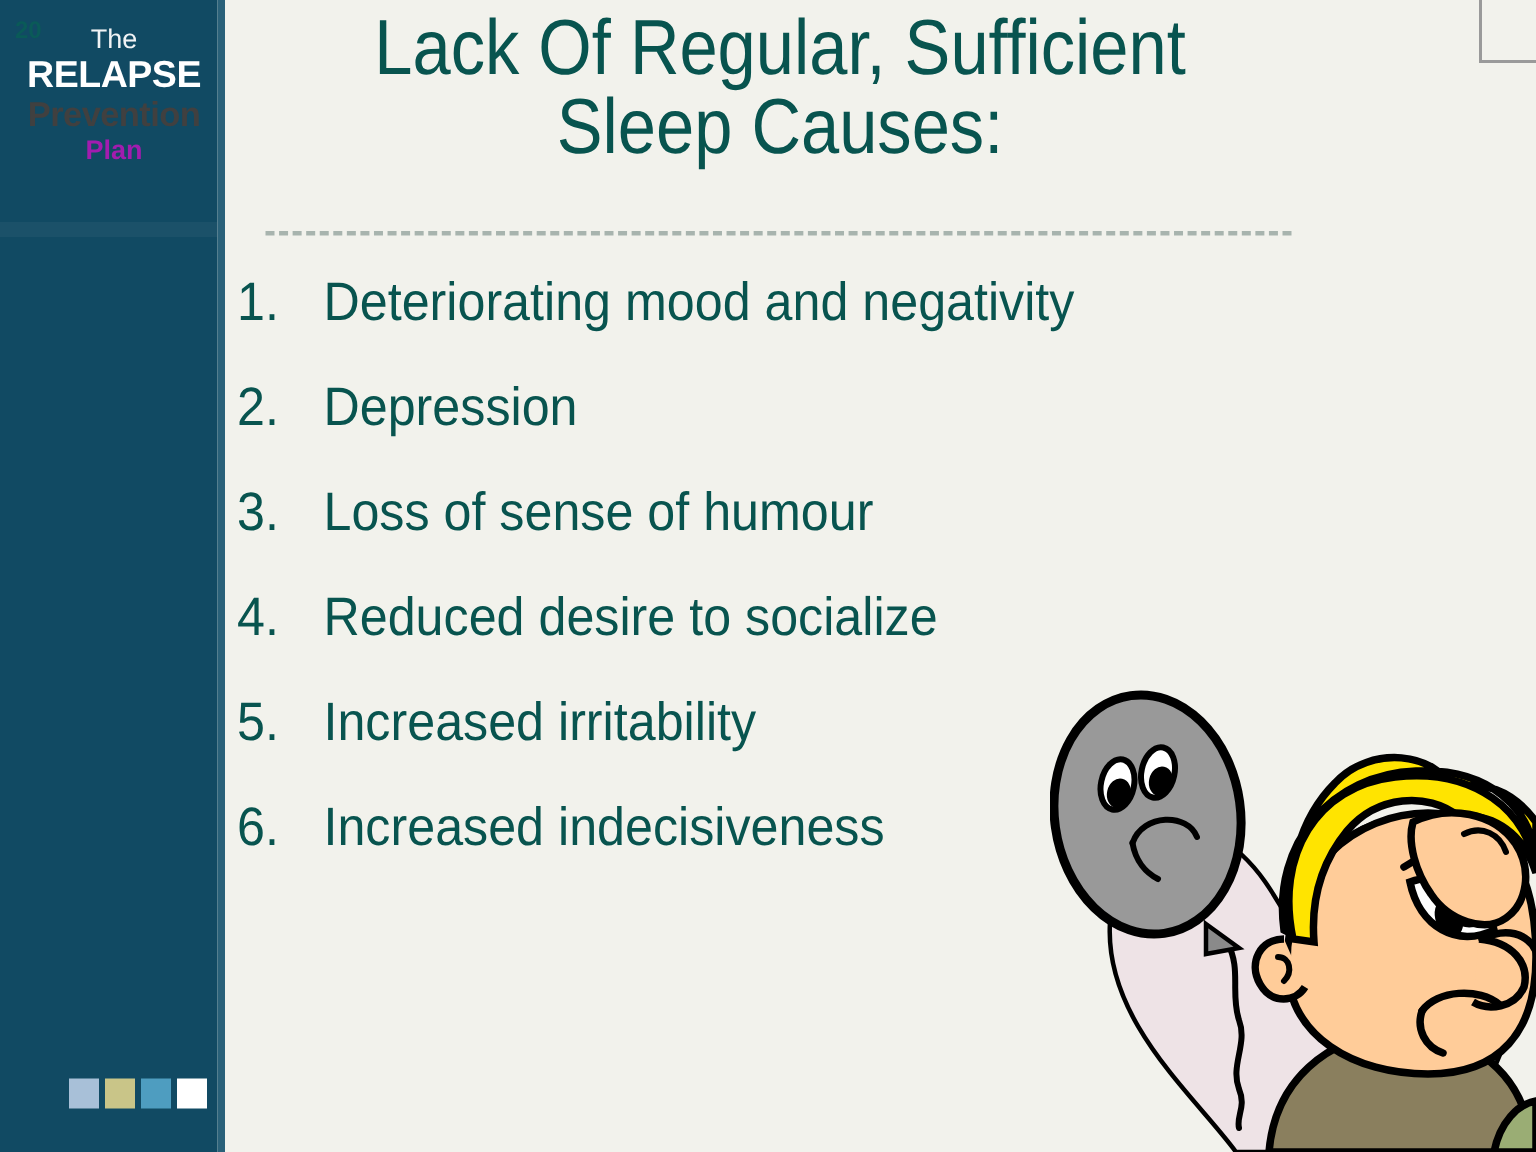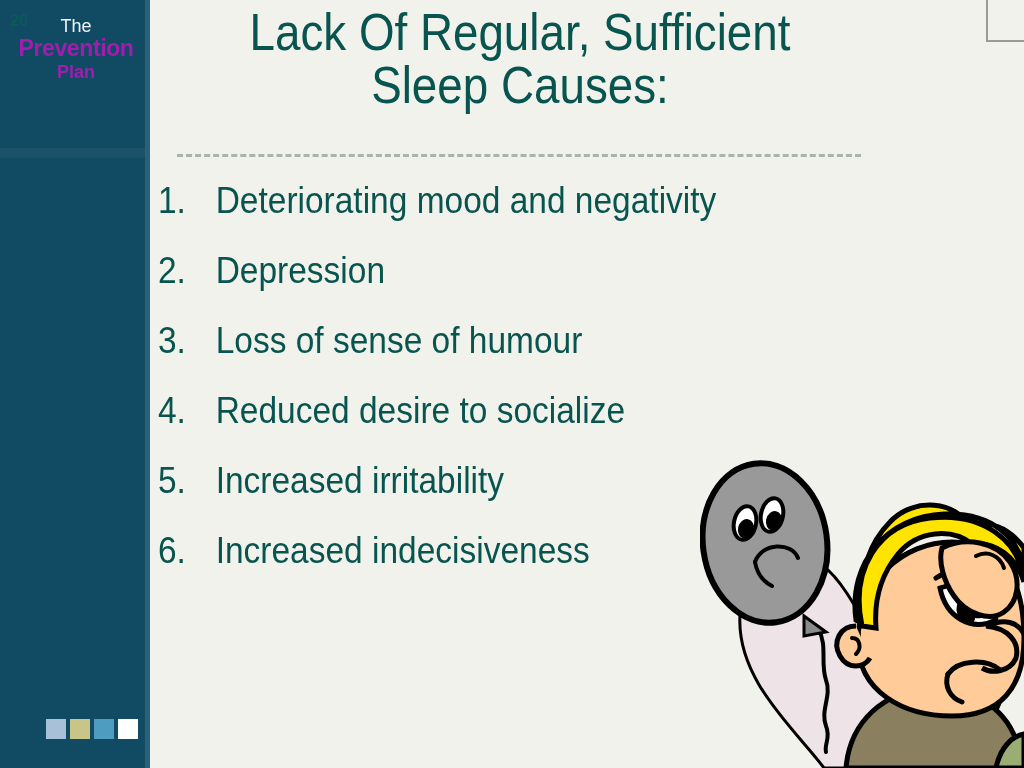--- a/index.html
+++ b/index.html
@@ -64,21 +64,21 @@
     font-weight: 700;
     letter-spacing: -0.3px;
     margin-top: 3px;
     color: #ffffff;
   }
   .logo-prevention {
     font-size: 23px;
     font-weight: 700;
     letter-spacing: -0.4px;
     margin-top: 2px;
-    color: #a21caf;
+    color: #404040;
   }
   .logo-plan {
     font-size: 18px;
     font-weight: 700;
     margin-top: 3px;
     color: #a21caf;
   }
 
   
   .swatches {
@@ -181,20 +181,21 @@
 <body>
 
 <div class="slide">
 
   <div class="sidebar"></div>
   <div class="sidebar-band"></div>
   <div class="sidebar-edge"></div>
 
   <div class="logo">
     <div class="logo-the">The</div>
+    <div class="logo-relapse">RELAPSE</div>
     <div class="logo-prevention">Prevention</div>
     <div class="logo-plan">Plan</div>
   </div>
 
   <div class="swatches">
     <div class="swatch" style="background:#a8c0d8"></div>
     <div class="swatch" style="background:#c9c588"></div>
     <div class="swatch" style="background:#4e9dc0"></div>
     <div class="swatch" style="background:#ffffff"></div>
   </div>

